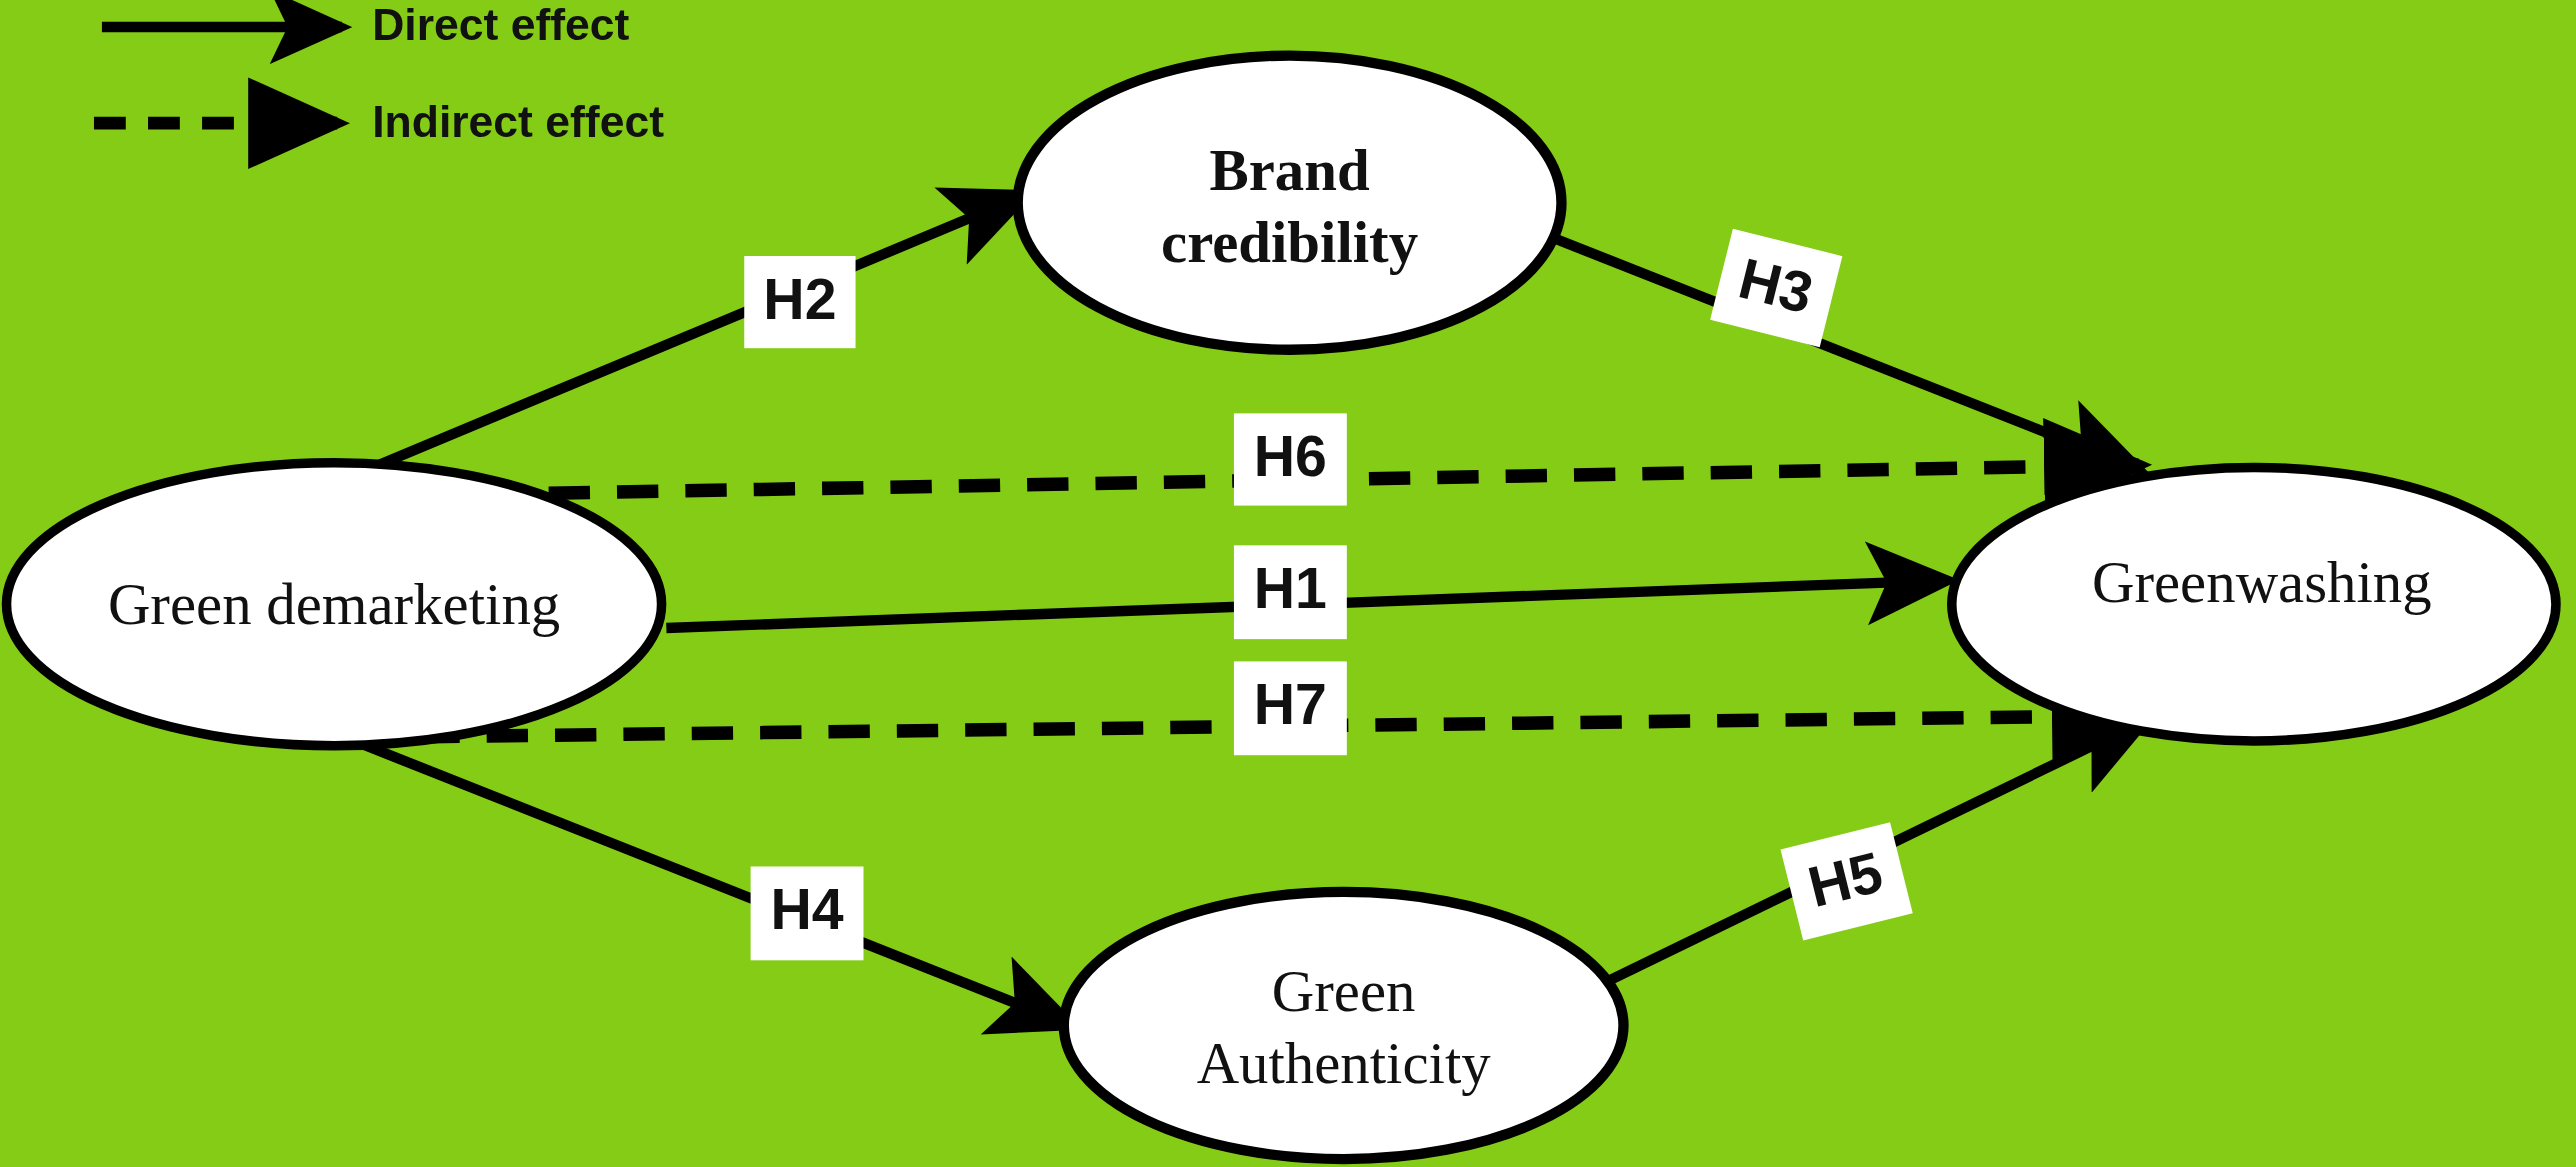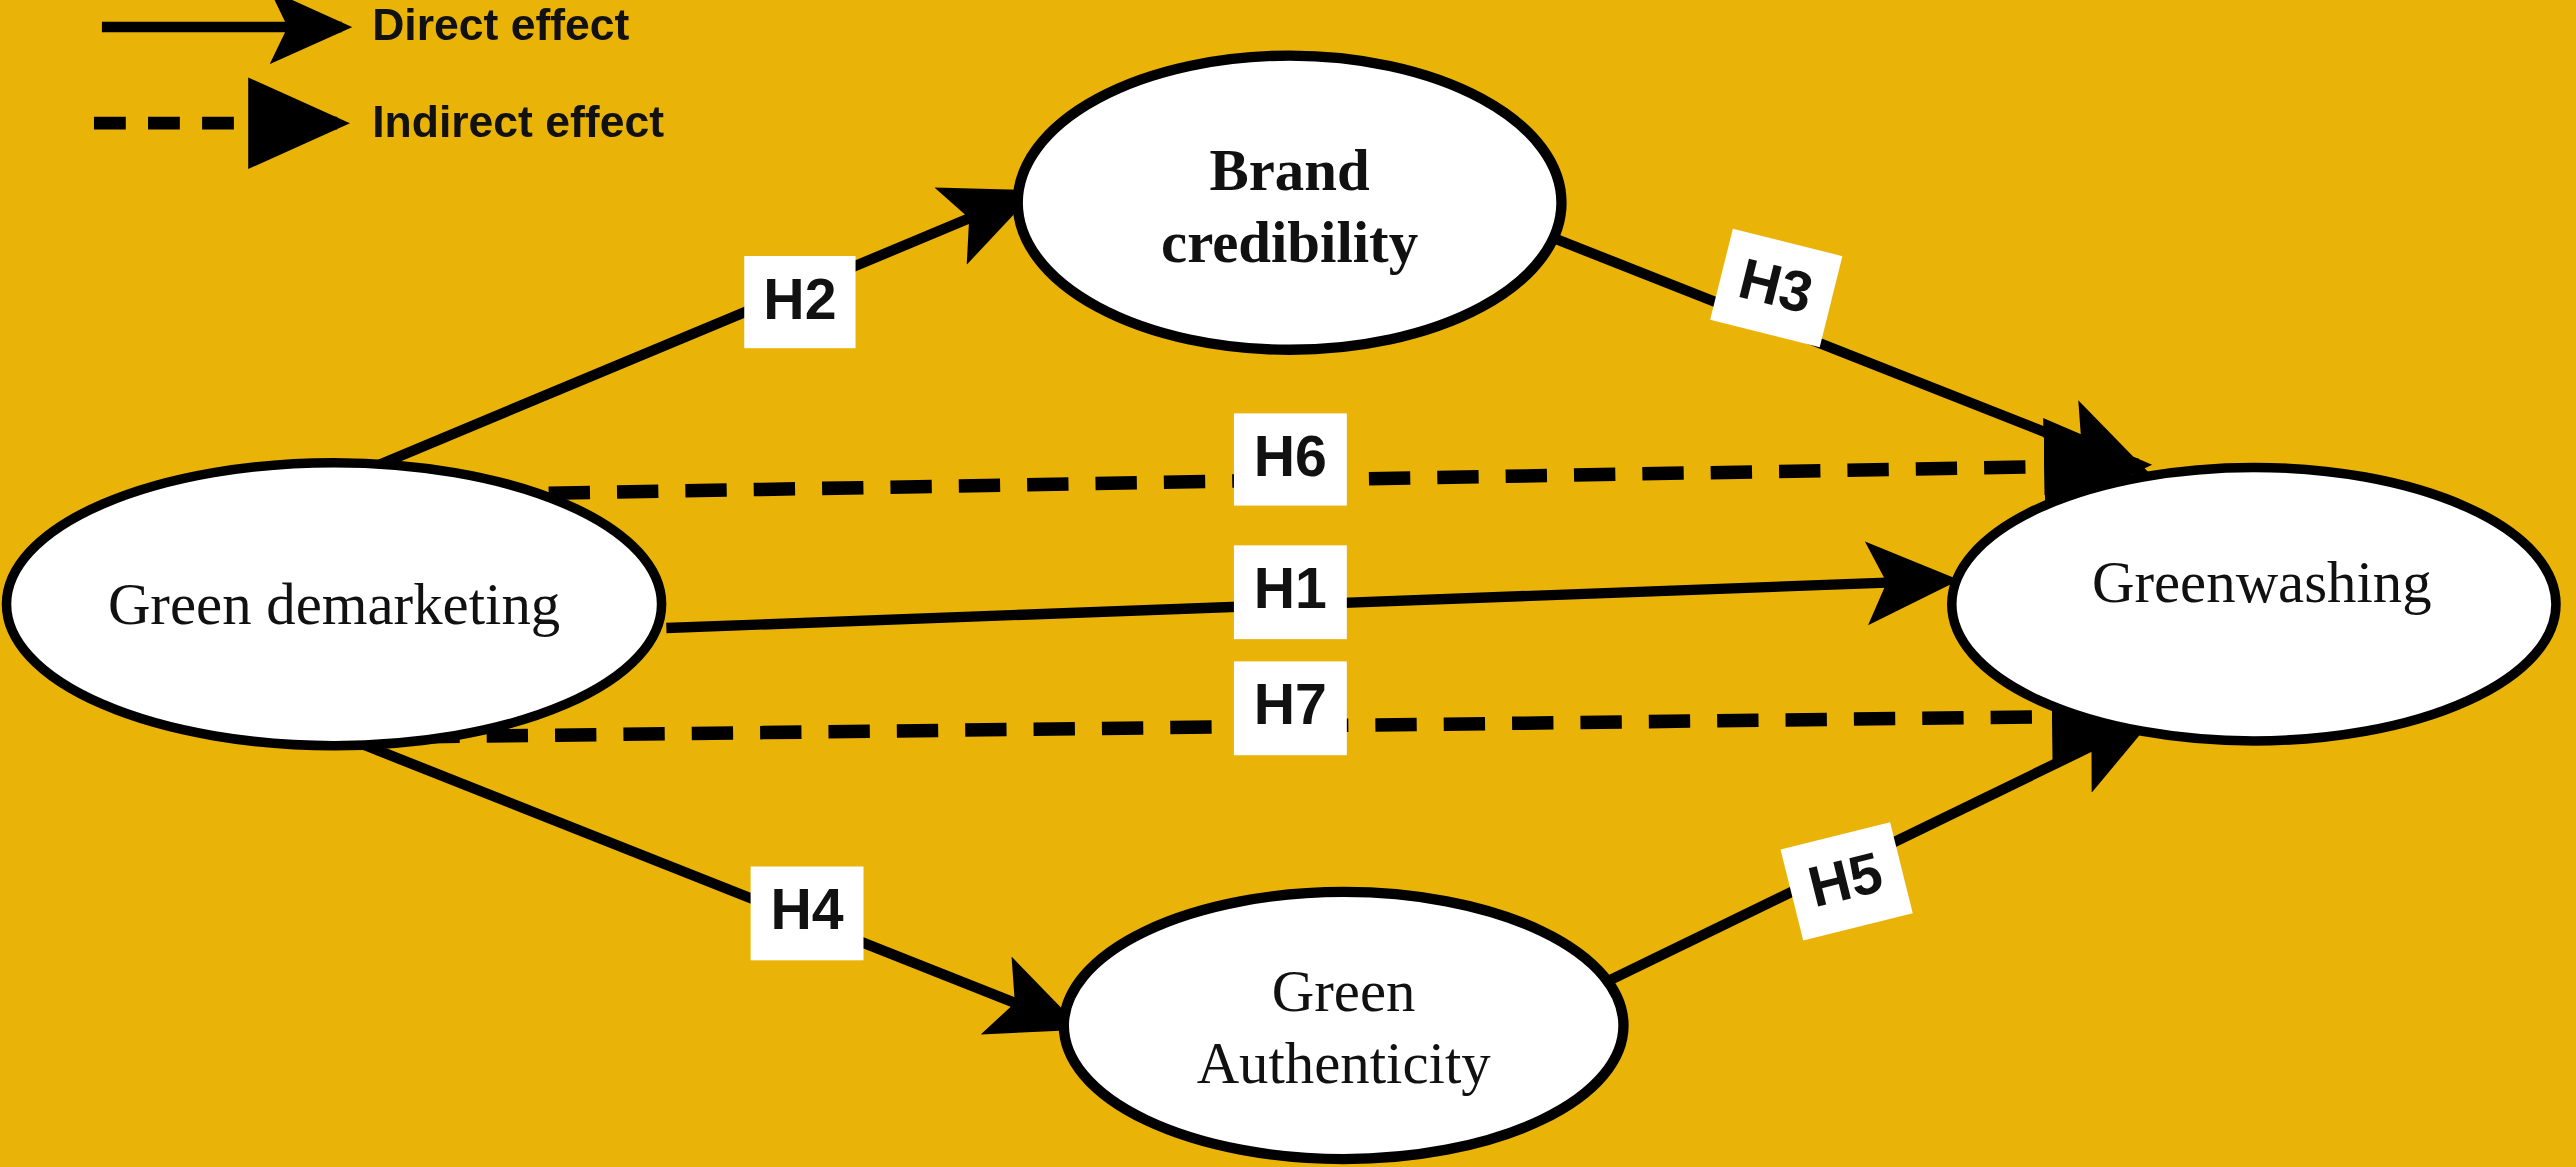--- a/index.html
+++ b/index.html
@@ -7,21 +7,21 @@
     padding: 0;
     background: #ffffff;
   }
   body {
     font-family: "Liberation Serif", serif;
   }
   #canvas-wrap {
     position: relative;
     width: 2576px;
     height: 1167px;
-    background: #eab308;
+    background: #84cc16;
     overflow: hidden;
   }
   svg#diagram {
     display: block;
     width: 2576px;
     height: 1167px;
   }
   .node-label {
     font-family: "Liberation Serif", serif;
     fill: #111111;

